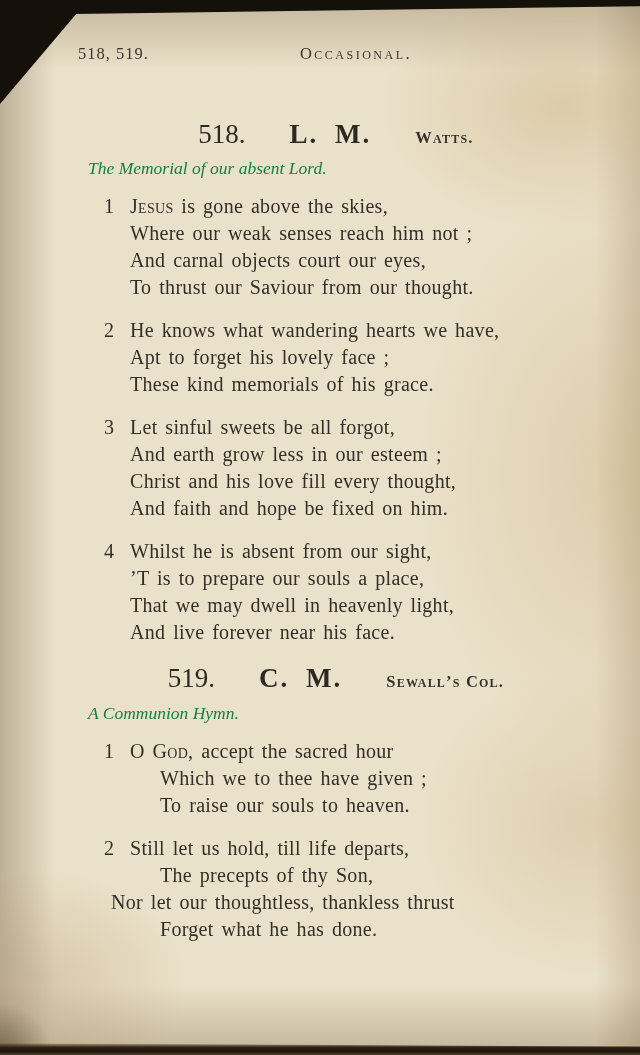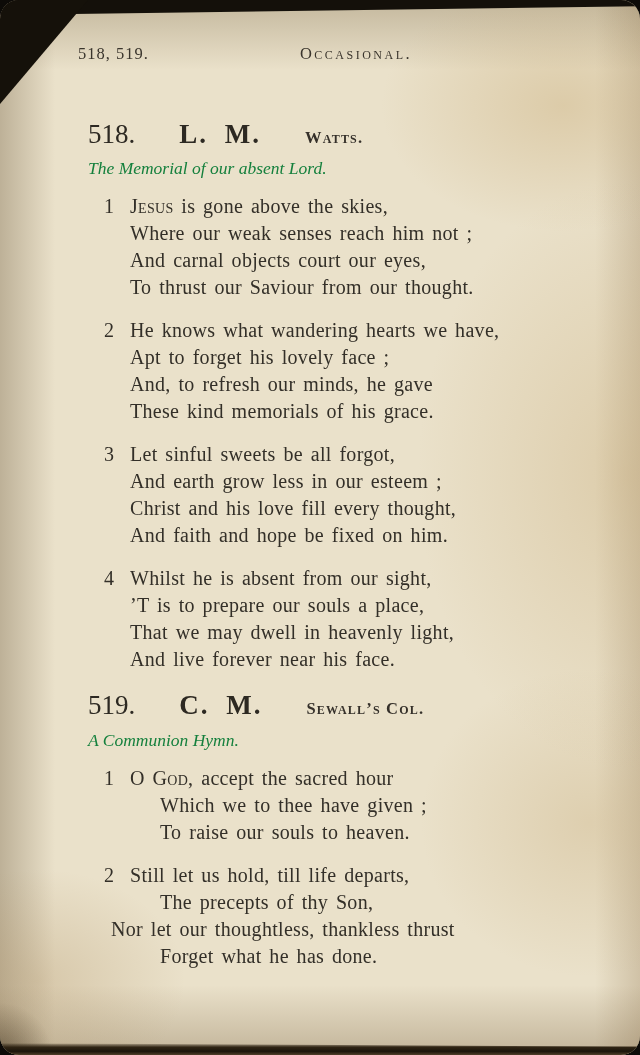--- a/index.html
+++ b/index.html
@@ -3,21 +3,20 @@
 <meta charset="utf-8">
 <style>
   * { margin:0; padding:0; box-sizing:border-box; }
   html,body { width:640px; height:1055px; }
   body { background:#0d0b08; font-family:"Liberation Serif","DejaVu Serif",serif; }
 
   .page {
     position:relative; width:640px; height:1055px; overflow:hidden;
     background: var(--paper, #eae1ca);
     color: var(--ink, #35302a);
-    border-radius: 19px;
   }
 
   
   .texture {
     position:absolute; inset:0; pointer-events:none;
     background:
       radial-gradient(ellipse 260px 180px at 88% 10%, rgba(201,173,122,0.42), transparent 70%),
       radial-gradient(ellipse 300px 420px at 98% 45%, rgba(199,171,120,0.38), transparent 70%),
       radial-gradient(ellipse 240px 220px at 92% 78%, rgba(196,168,118,0.32), transparent 70%),
       radial-gradient(ellipse 210px 160px at 6% 93%, rgba(170,140,95,0.30), transparent 70%),
@@ -46,21 +45,21 @@
   .content { position:absolute; left:76px; top:44px; width:496px; }
 
   .header-row { position:relative; height:22px; font-size:16.5px; color:#3a352d; }
   .page-numbers { position:absolute; left:2px; top:0; letter-spacing:1px; }
   .section-title {
     position:absolute; left:50%; transform:translateX(calc(-50% + 32px));
     font-variant:small-caps; letter-spacing:2.5px; font-size:16.5px;
   }
 
   .hymn-heading {
-    display:flex; align-items:baseline; gap:44px;
+    display:flex; justify-content:center; align-items:baseline; gap:44px;
     transform:translateX(12px); line-height:1.2;
   }
   .hymn-heading.first { margin-top:52px; }
   .hymn-heading.second { margin-top:14px; }
   .hymn-number, .hymn-meter { font-size:27px; color:#2d2922; }
   .hymn-meter { letter-spacing:2px; word-spacing:8px;font-weight:bold; }
   .hymn-author { font-variant:small-caps; font-size:16.5px; letter-spacing:1.2px;font-weight:bold; }
 
   .hymn-subtitle {
     text-align:left; font-style:italic; font-size:17.5px; margin-top:8px;
@@ -108,21 +107,20 @@
         <div class="line"><span class="lead">Jesus</span><span> is gone above the skies,</span></div>
         <div class="line">Where our weak senses reach him not ;</div>
         <div class="line">And carnal objects court our eyes,</div>
         <div class="line">To thrust our Saviour from our thought.</div>
       </div>
 
       <div class="verse">
         <span class="verse-num">2</span>
         <div class="line">He knows what wandering hearts we have,</div>
         <div class="line">Apt to forget his lovely face ;</div>
-        <div class="line">And, to refresh our minds, he gave</div>
         <div class="line">These kind memorials of his grace.</div>
       </div>
 
       <div class="verse">
         <span class="verse-num">3</span>
         <div class="line">Let sinful sweets be all forgot,</div>
         <div class="line">And earth grow less in our esteem ;</div>
         <div class="line">Christ and his love fill every thought,</div>
         <div class="line">And faith and hope be fixed on him.</div>
       </div>

